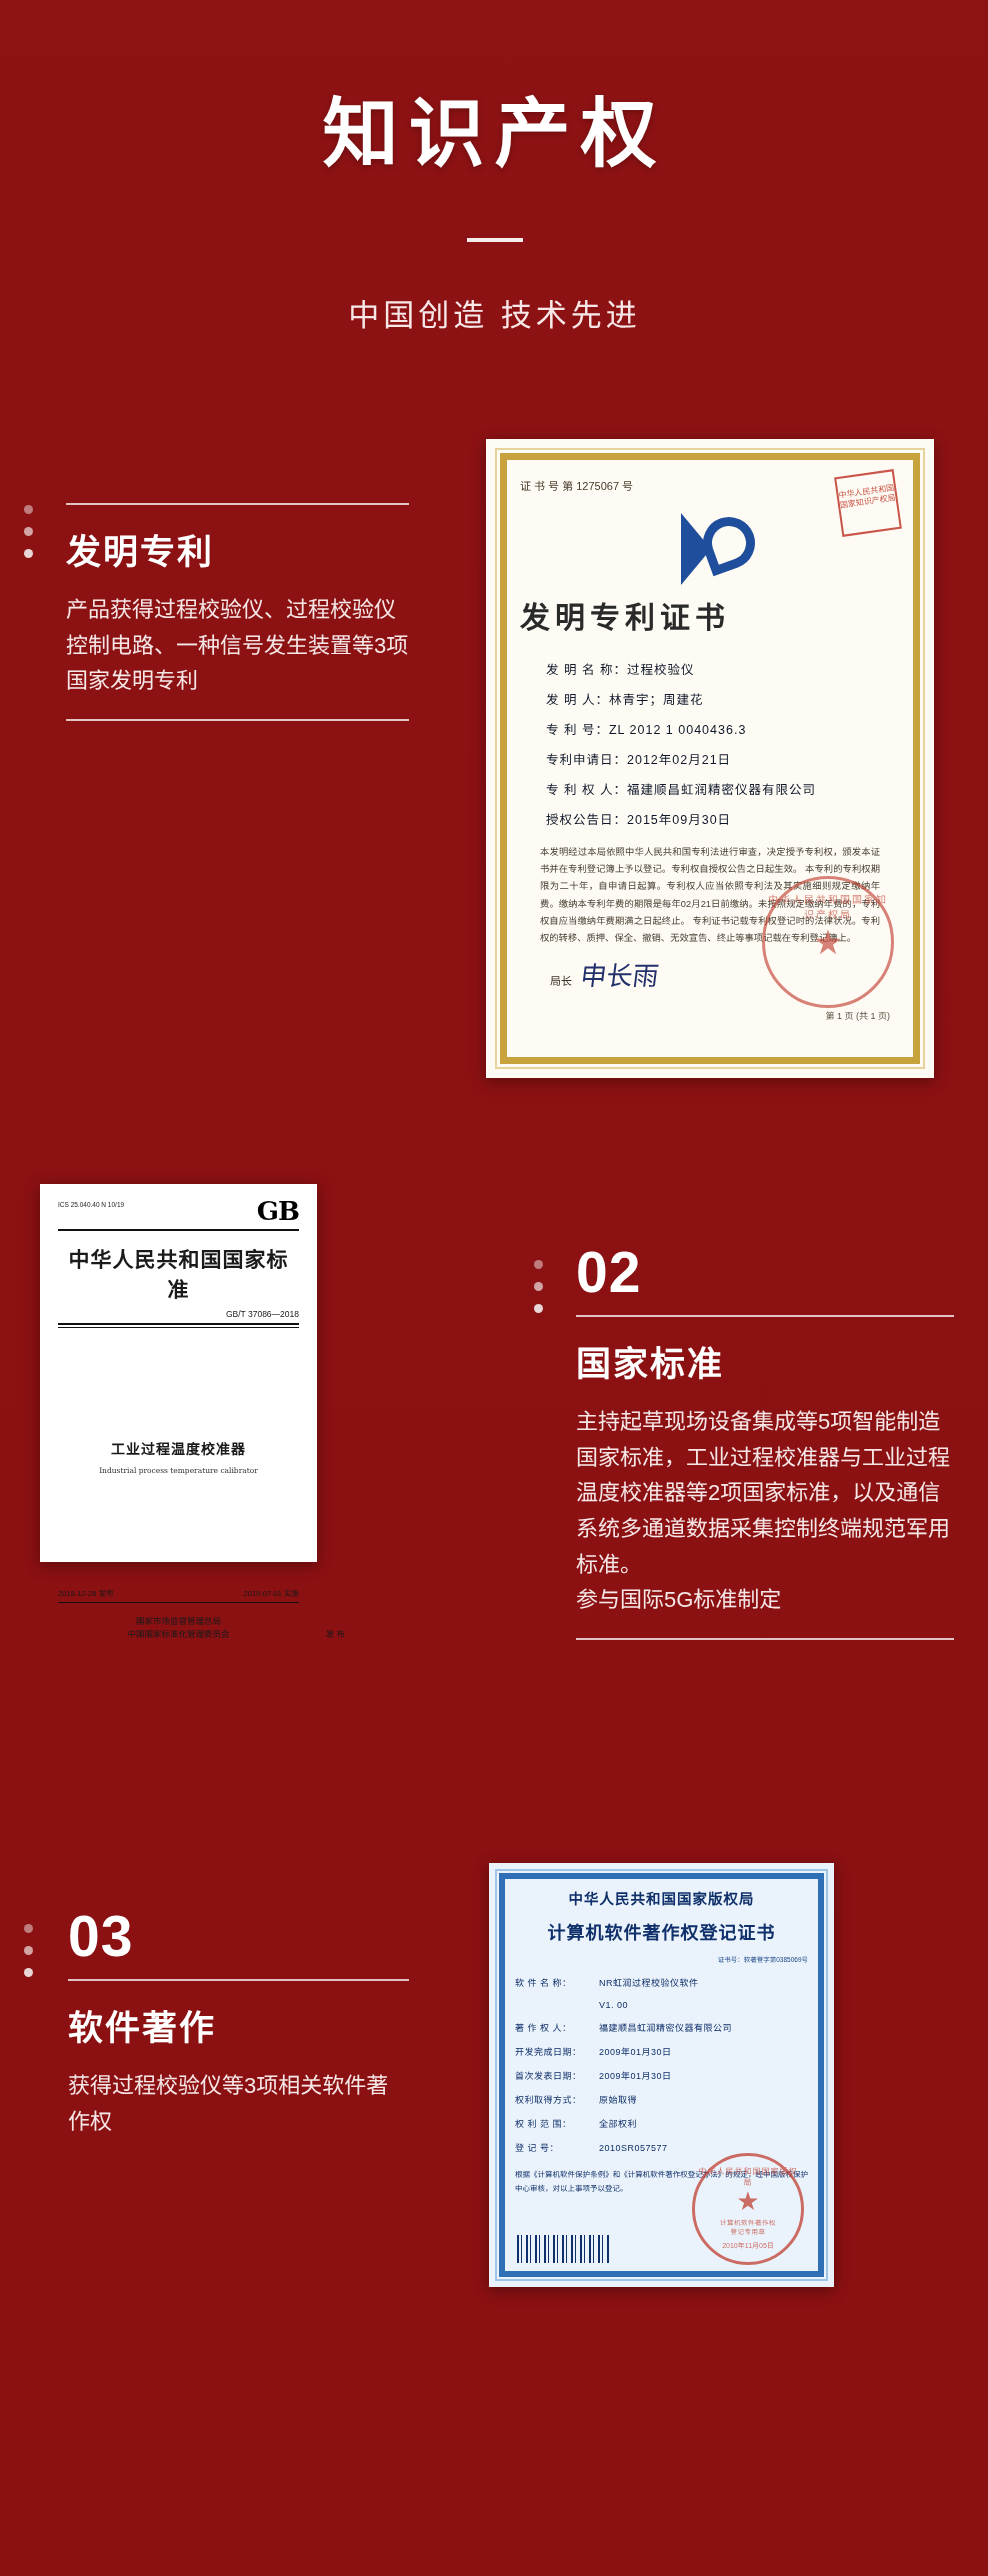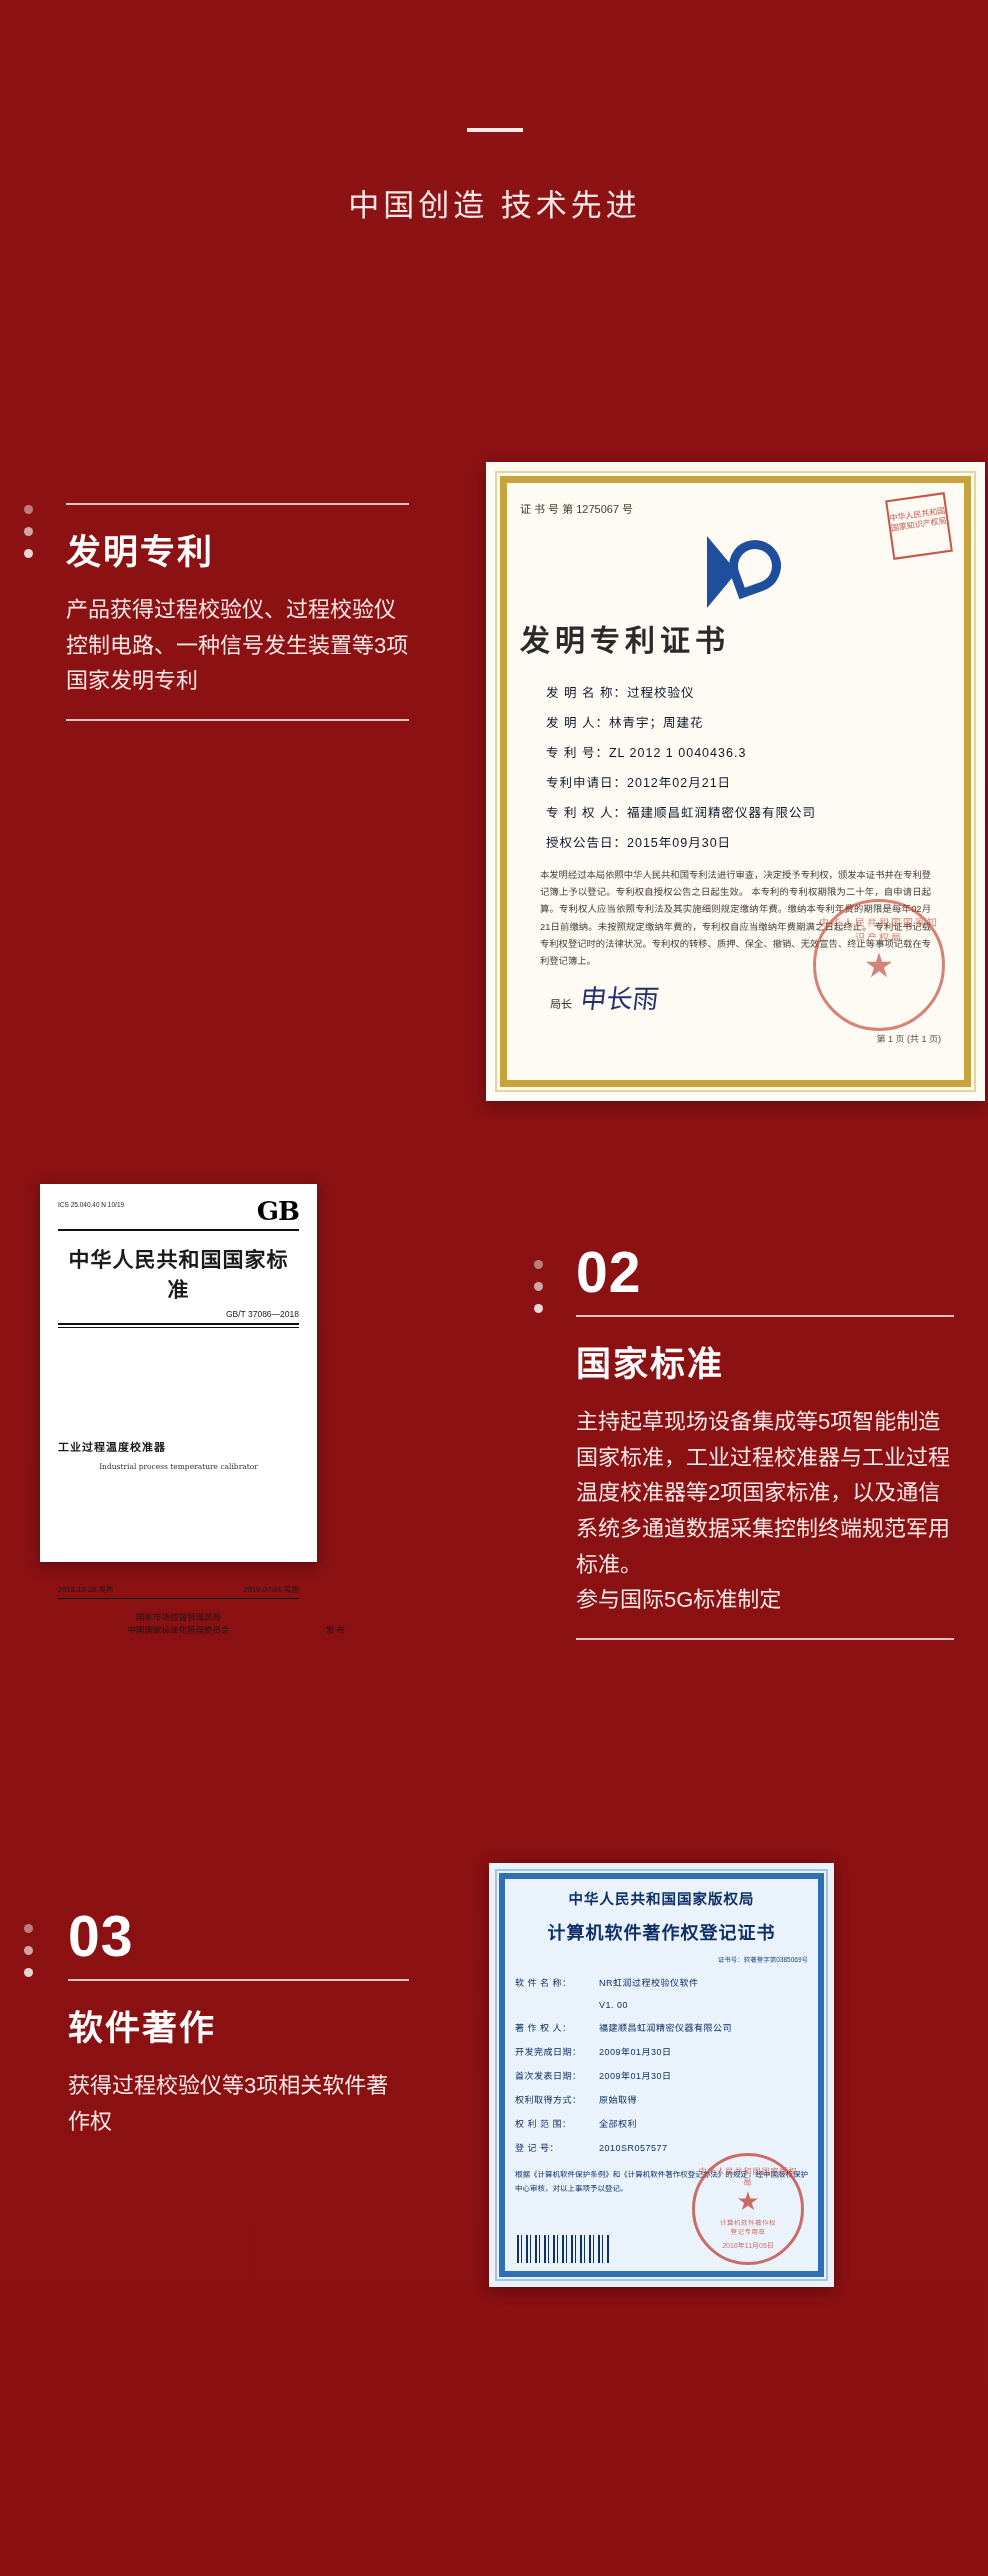--- a/index.html
+++ b/index.html
@@ -103,28 +103,27 @@
     color: #f6e6e6;
   }
   .bottom-rule {
     height: 2px;
     background: rgba(255,255,255,0.75);
     margin-top: 20px;
   }
 
   
   .cert1 {
-    width: 499px;
+    width: 448px;
     height: 639px;
     background: #fdfbf3;
     box-shadow: 0 3px 14px rgba(0,0,0,0.35);
     position: relative;
     box-sizing: border-box;
     padding: 16px;
-    margin-top: 23px;
   }
   .cert1 .frame {
     position: absolute;
     left: 14px; top: 14px; right: 14px; bottom: 14px;
     border: 7px solid #c8a23c;
     outline: 2px solid #e6d49a;
     outline-offset: 3px;
     box-sizing: border-box;
   }
   .cert1 .inner {
@@ -295,22 +294,22 @@
     margin-bottom: 4px;
   }
   .cert2 .thickrule {
     border-top: 2.5px solid #111;
     margin-bottom: 2px;
   }
   .cert2 .thinrule {
     border-top: 1px solid #111;
   }
   .cert2 .subject {
-    text-align: left;
-    font-size: 11px;
+    text-align: center;
+    font-size: 14px;
     font-weight: bold;
     margin-top: 110px;
     letter-spacing: 1px;
   }
   .cert2 .subject-en {
     text-align: center;
     font-size: 7.5px;
     color: #333;
     margin-top: 8px;
     font-family: "DejaVu Serif", "Liberation Serif", serif;
@@ -445,20 +444,21 @@
   .cert3 .seal .date {
     position: absolute;
     left: 0; right: 0; bottom: 12px;
     font-size: 7px;
   }
 </style>
 </head>
 <body>
 
 <div class="header">
+  <h1>知识产权</h1>
   <div class="rule"></div>
   <div class="subtitle">中国创造  技术先进</div>
 </div>
 
 <div class="section" style="top:439px;">
 
   <div class="block-text" style="left:24px; top:50px; width:385px;">
     <div class="dots">
       <span></span>
         <span></span>

